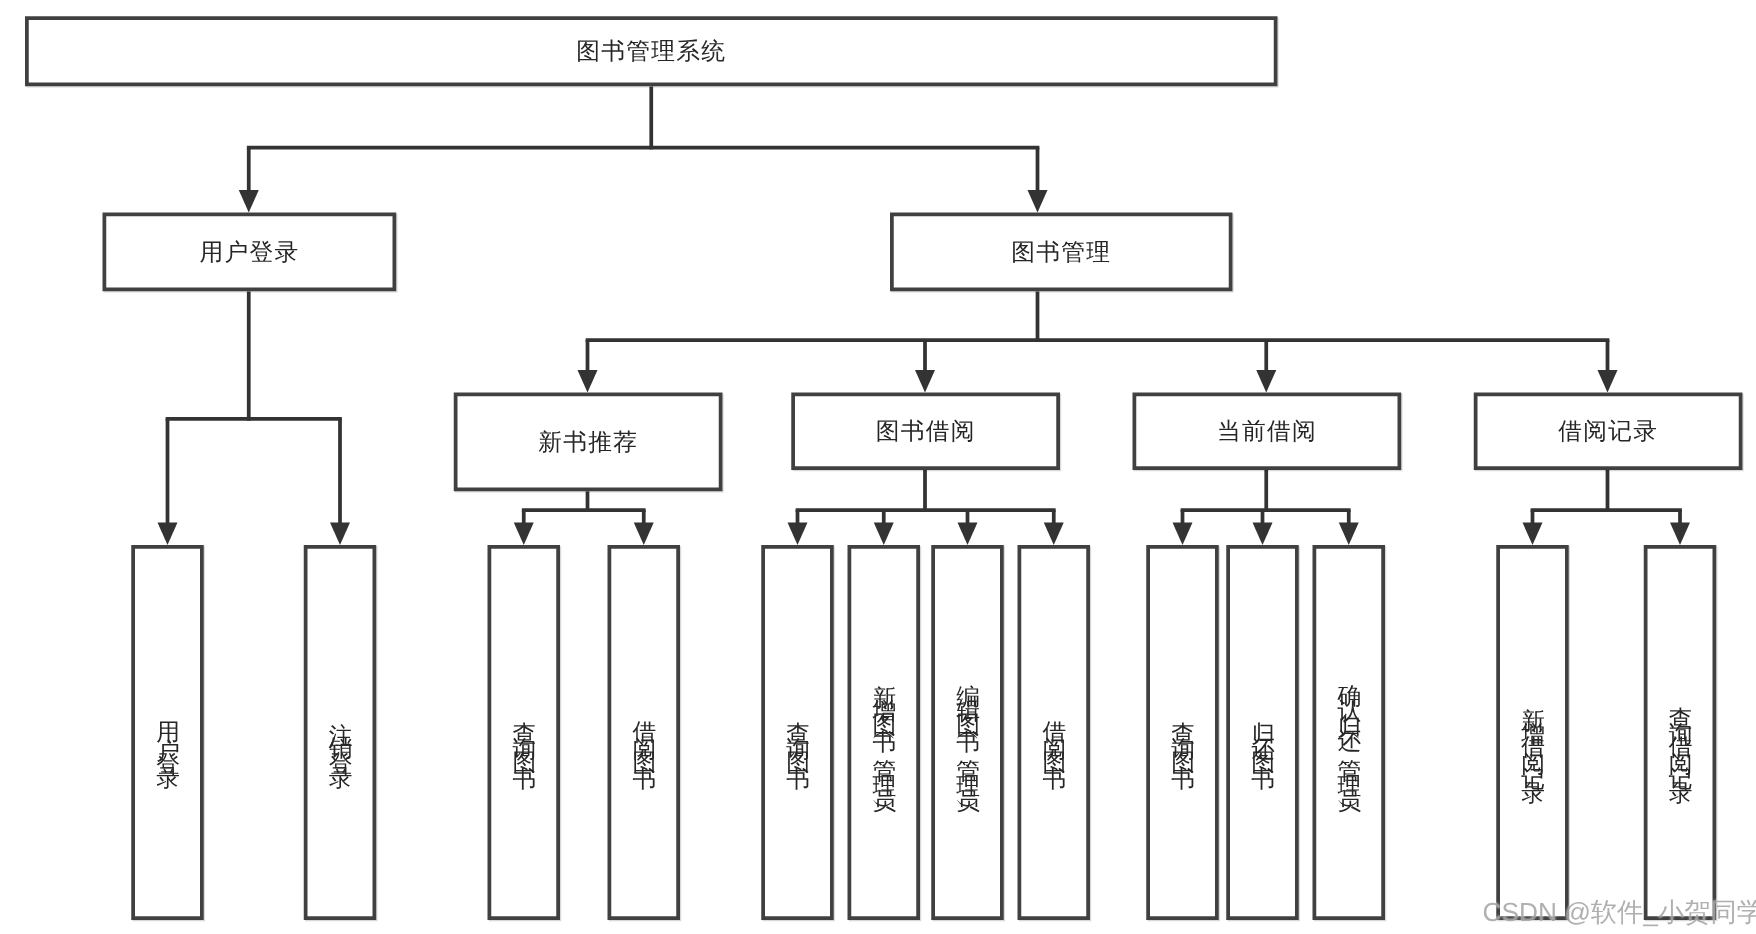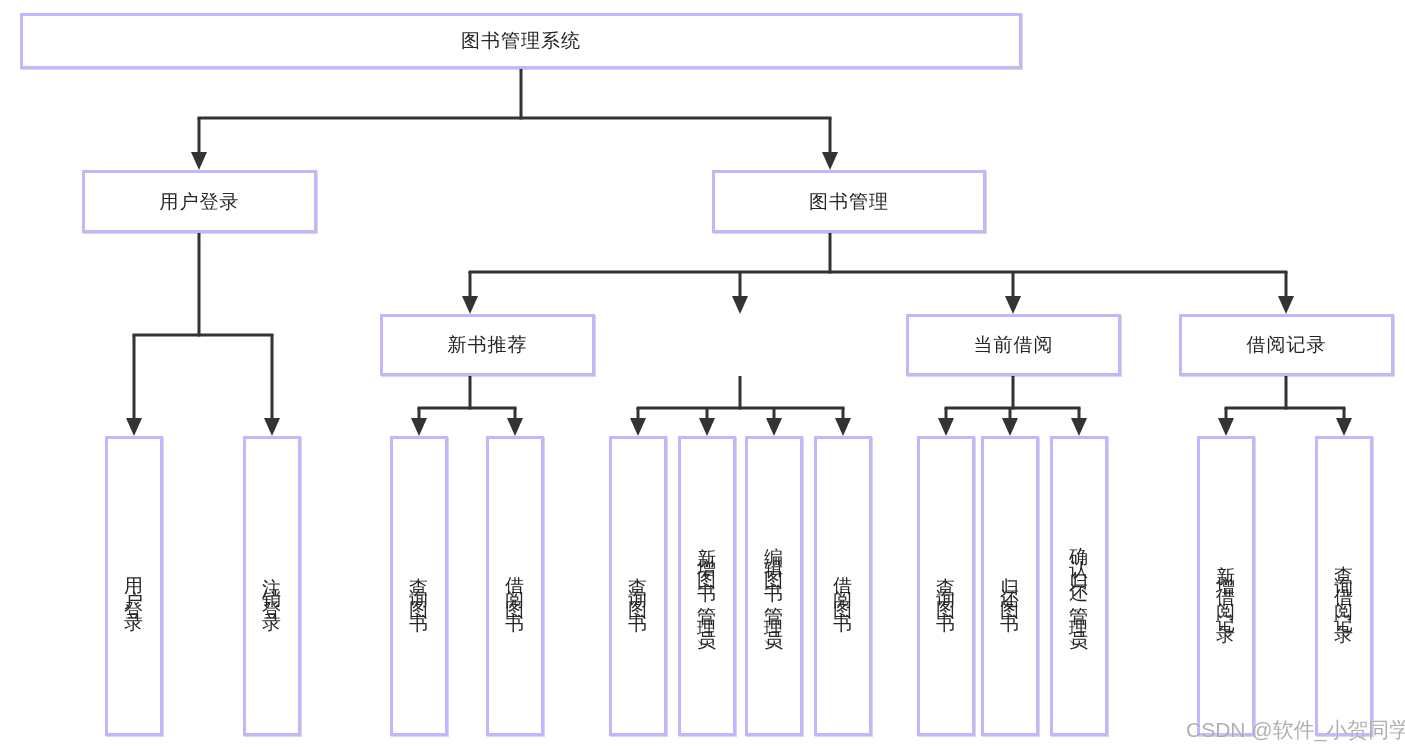--- a/index.html
+++ b/index.html
@@ -8,21 +8,21 @@
     width:1405px;height:747px;
     background:#ffffff;
     font-family:"Liberation Sans","DejaVu Sans",sans-serif;
     overflow:hidden;
   }
   #connectors{position:absolute;left:0;top:0;z-index:1;}
   .box{
     position:absolute;
     box-sizing:border-box;
     background:#ffffff;
-    border:3px solid #c4b5fd;
+    border:3px solid #404040;
     color:#262626;
     display:flex;
     align-items:center;
     justify-content:center;
     font-size:19px;
     letter-spacing:1px;
     z-index:2;
     box-shadow:1px 1px 0 rgba(0,0,0,0.15);
   }
   .leaf{
@@ -100,21 +100,22 @@
       <polygon points="1218,418 1234,418 1226,436" fill="#333333"></polygon>
       <line x1="1344" y1="408" x2="1344" y2="422" stroke="#333333" stroke-width="3"></line>
       <polygon points="1336,418 1352,418 1344,436" fill="#333333"></polygon>
     </svg>
 
   <div class="box" style="left:20px;top:13px;width:1002px;height:56px">图书管理系统</div>
 
   <div class="box" style="left:82px;top:170px;width:235px;height:63px">用户登录</div>
   <div class="box" style="left:712px;top:170px;width:274px;height:63px">图书管理</div>
 
-  <div class="box" style="left:380px;top:314px;width:215px;height:62px">新书推荐</div>
+  <div class="box" style="left:363px;top:314px;width:215px;height:79px">新书推荐</div>
+  <div class="box" style="left:633px;top:314px;width:215px;height:62px">图书借阅</div>
   <div class="box" style="left:906px;top:314px;width:215px;height:62px">当前借阅</div>
   <div class="box" style="left:1179px;top:314px;width:215px;height:62px">借阅记录</div>
 
   <div class="box leaf" style="left:105px;top:436px;width:58px;height:300px">用户登录</div>
   <div class="box leaf" style="left:243px;top:436px;width:58px;height:300px">注销登录</div>
 
   <div class="box leaf" style="left:390px;top:436px;width:58px;height:300px">查询图书</div>
   <div class="box leaf" style="left:486px;top:436px;width:58px;height:300px">借阅图书</div>
 
   <div class="box leaf" style="left:609px;top:436px;width:58px;height:300px">查询图书</div>

